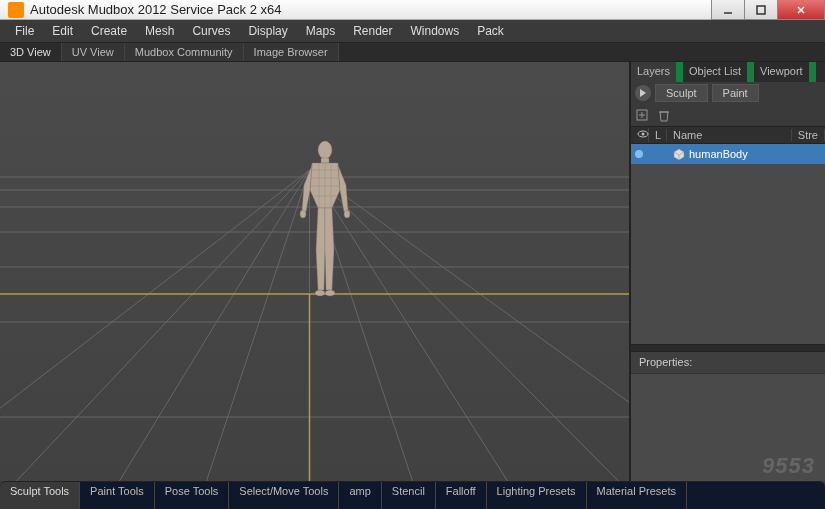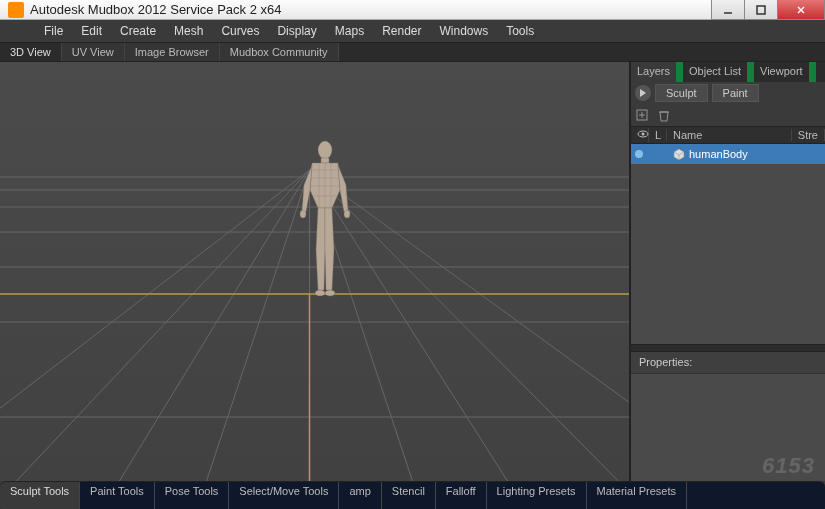--- a/index.html
+++ b/index.html
@@ -8,21 +8,21 @@
 
 .titlebar { height: 20px; background: linear-gradient(#fdfdfd,#e8e8e8); display: flex; align-items: center; padding-left: 8px; border-bottom: 1px solid #aaa; }
 .titlebar .icon { width: 16px; height: 16px; background: #ff8c00; border-radius: 2px; margin-right: 6px; }
 .titlebar .title { font-size: 13px; color: #222; flex: 1; }
 .winbtns { display: flex; height: 100%; }
 .winbtn { width: 34px; height: 20px; margin-top: 0; border: 1px solid #888; border-top: none; display: flex; align-items: center; justify-content: center; font-size: 11px; background: linear-gradient(#f0f0f0,#d8d8d8); margin-left: -1px; }
 .winbtn.close { background: linear-gradient(#e57373,#c83030); color: #fff; width: 48px; }
 .winbtn svg { width: 10px; height: 10px; }
 
 
-.menubar { height: 22px; background: #3a3a3a; display: flex; align-items: center; padding-left: 6px; margin-left: 29px; }
+.menubar { height: 22px; background: #3a3a3a; display: flex; align-items: center; padding-left: 6px; }
 .menubar span { color: #ddd; font-size: 12px; padding: 3px 9px; cursor: default; }
 
 
 .viewtabs { height: 20px; background: #2b2b2b; display: flex; align-items: stretch; border-top: 1px solid #222; border-bottom: 1px solid #222; }
 .viewtab { color: #bbb; font-size: 11px; padding: 3px 10px; border-right: 1px solid #444; background: #353535; }
 .viewtab.active { background: #2b2b2b; color: #ddd; }
 
 
 .main { display: flex; height: 419px; }
 .viewport { flex: 1; background: #4a4a4a; position: relative; overflow: hidden; border-right: 1px solid #222; }
@@ -93,28 +93,28 @@
 <div class="menubar">
   <span>File</span>
   <span>Edit</span>
   <span>Create</span>
   <span>Mesh</span>
   <span>Curves</span>
   <span>Display</span>
   <span>Maps</span>
   <span>Render</span>
   <span>Windows</span>
-  <span>Tools</span>
+  <span>Pack</span>
 </div>
 
 <div class="viewtabs">
   <div class="viewtab active">3D View</div>
   <div class="viewtab">UV View</div>
+  <div class="viewtab">Mudbox Community</div>
   <div class="viewtab">Image Browser</div>
-  <div class="viewtab">Mudbox Community</div>
 </div>
 
 <div class="main">
   <div class="viewport">
     <svg class="grid-svg" viewBox="0 0 630 419" preserveAspectRatio="none">
       <defs>
         <linearGradient id="bg" x1="0" y1="0" x2="0" y2="1">
           <stop offset="0%" stop-color="#4b4b4b"></stop>
           <stop offset="100%" stop-color="#414141"></stop>
         </linearGradient>
@@ -232,13 +232,13 @@
   <div class="btab">Paint Tools</div>
   <div class="btab">Pose Tools</div>
   <div class="btab">Select/Move Tools</div>
   <div class="btab">amp</div>
   <div class="btab">Stencil</div>
   <div class="btab">Falloff</div>
   <div class="btab">Lighting Presets</div>
   <div class="btab">Material Presets</div>
 </div>
 
-<div class="watermark">6153</div>
+<div class="watermark">9553</div>
 
 </body></html>

